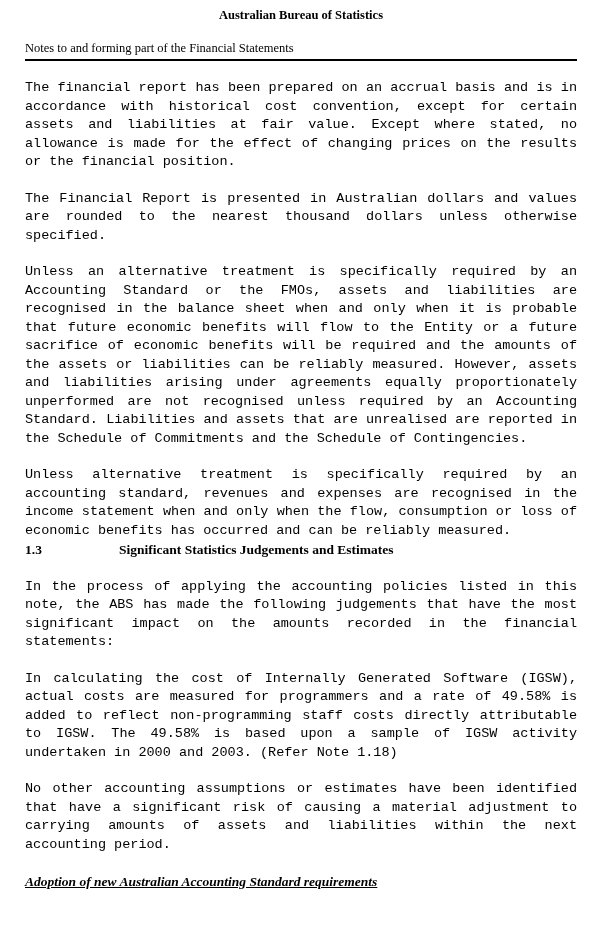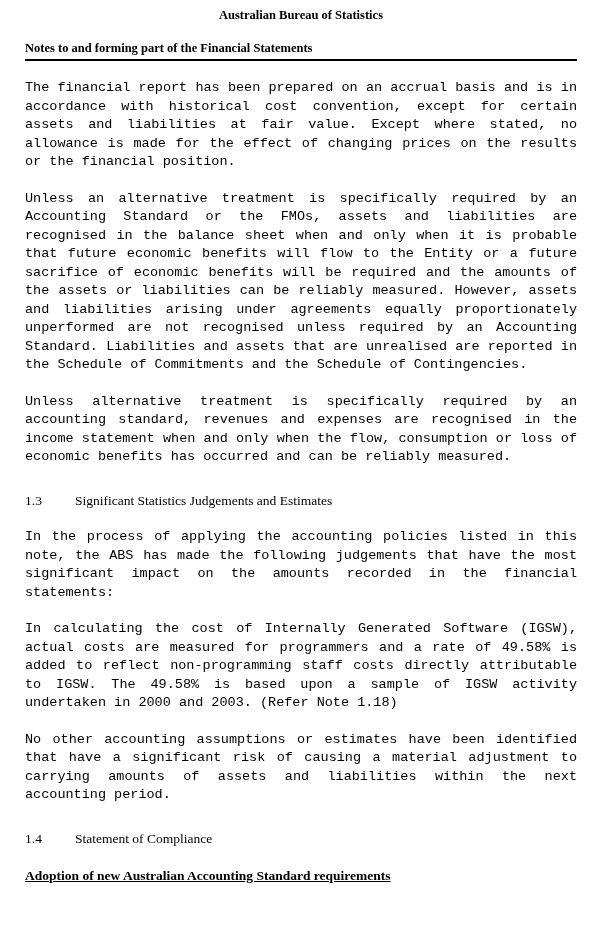--- a/index.html
+++ b/index.html
@@ -25,83 +25,82 @@
     font-size: 12.5px;
     line-height: 15px;
     padding-top: 1px;
   }
   .doc-title-wrap {
     margin-top: 15px;
     border-bottom: 2px solid #000000;
     padding-bottom: 3px;
   }
   .doc-title {
-    font-weight: bold;
+    font-weight: normal;
     font-size: 12.5px;
     line-height: 15px;
   }
   p.body {
     font-size: 13.5px;
     line-height: 18.5px;
     text-align: justify;
     margin-top: 18px;
     font-family: Liberation Mono, monospace;
   }
   .heading {
     display: flex;
-    font-weight: normal;
+    font-weight: bold;
     font-size: 13.5px;
     line-height: 18.5px;
-    margin-top: 25px;
+    margin-top: 1px;
+    gap: 44px;
   }
   .heading .num {
     flex: 0 0 50px;
     width: 50px;
   }
   .heading .htext {
     flex: 1;
   }
   .subheading {
     font-weight: bold;
+    font-style: italic;
     text-decoration: underline;
     font-size: 13.5px;
     line-height: 18.5px;
     margin-top: 19px;
   }
 </style>
 </head>
 <body>
 
 <div class="page">
 
   <div class="org-title">Australian Bureau of Statistics</div>
 
   <div class="doc-title-wrap">
     <span class="doc-title">Notes to and forming part of the Financial Statements</span>
   </div>
 
   <p class="body">The financial report has been prepared on an accrual basis and is in accordance with historical cost convention, except for certain assets and liabilities at fair value. Except where stated, no allowance is made for the effect of changing prices on the results or the financial position.</p>
 
+  <p class="body">The Financial Report is presented in Australian dollars and values are rounded to the nearest thousand dollars unless otherwise specified.</p>
 
   <p class="body">Unless an alternative treatment is specifically required by an Accounting Standard or the FMOs, assets and liabilities are recognised in the balance sheet when and only when it is probable that future economic benefits will flow to the Entity or a future sacrifice of economic benefits will be required and the amounts of the assets or liabilities can be reliably measured. However, assets and liabilities arising under agreements equally proportionately unperformed are not recognised unless required by an Accounting Standard.  Liabilities and assets that are unrealised are reported in the Schedule of Commitments and the Schedule of Contingencies.</p>
 
   <p class="body">Unless alternative treatment is specifically required by an accounting standard, revenues and expenses are recognised in the income statement when and only when the flow, consumption or loss of economic benefits has occurred and can be reliably measured.</p>
 
   <div class="heading">
     <span class="num">1.3</span>
     <span class="htext">Significant Statistics Judgements and Estimates</span>
   </div>
 
   <p class="body">In the process of applying the accounting policies listed in this note, the ABS has made the following judgements that have the most significant impact on the amounts recorded in the financial statements:</p>
 
   <p class="body">In calculating the cost of Internally Generated Software (IGSW), actual costs are measured for programmers and a rate of 49.58% is added to reflect non-programming staff costs directly attributable to IGSW.  The 49.58% is based upon a sample of IGSW activity undertaken in 2000 and 2003. (Refer Note 1.18)</p>
 
   <p class="body">No other accounting assumptions or estimates have been identified that have a significant risk of causing a material adjustment to carrying amounts of assets and liabilities within the next accounting period.</p>
 
-  <div class="heading">
-    <span class="num">1.4</span>
-    <span class="htext">Statement of Compliance</span>
-  </div>
 
   <div class="subheading">Adoption of new Australian Accounting Standard requirements</div>
 
 
 </div>
 
 </body></html>

